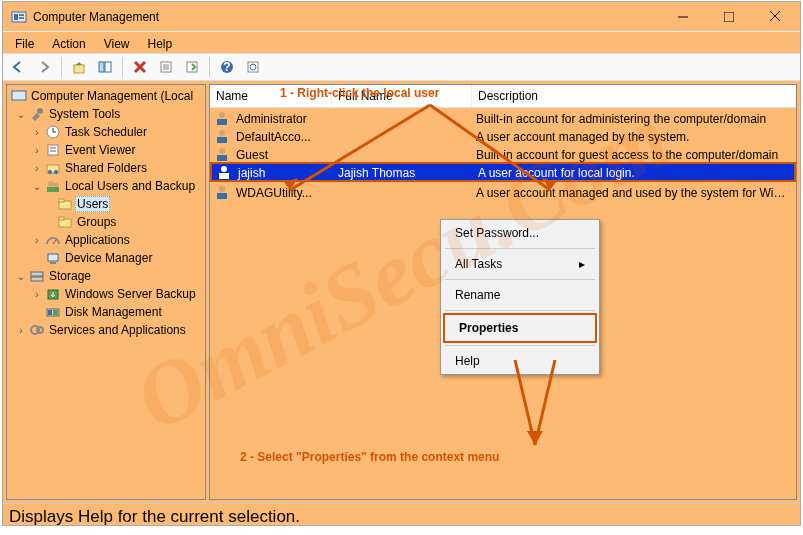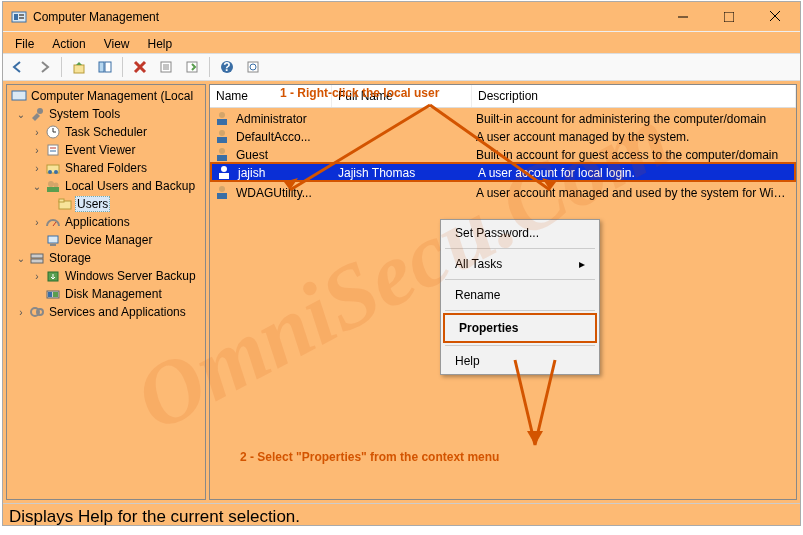--- a/index.html
+++ b/index.html
@@ -207,20 +207,29 @@
         </div>
       <div class="tree-row selected" style="padding-left:48px">
           <span class="ticon">
             <svg width="16" height="16">
               <rect x="2" y="5" width="12" height="8" fill="#f7e39a" stroke="#b89b3a"></rect>
               <rect x="2" y="3" width="5" height="3" fill="#f7e39a" stroke="#b89b3a"></rect>
             </svg>
           </span>
           <span class="tlabel">Users</span>
         </div>
+      <div class="tree-row" style="padding-left:48px">
+          <span class="ticon">
+            <svg width="16" height="16">
+              <rect x="2" y="5" width="12" height="8" fill="#f7e39a" stroke="#b89b3a"></rect>
+              <rect x="2" y="3" width="5" height="3" fill="#f7e39a" stroke="#b89b3a"></rect>
+            </svg>
+          </span>
+          <span class="tlabel">Groups</span>
+        </div>
       <div class="tree-row" style="padding-left:24px">
           <span class="tgl">›</span>
           <span class="ticon">
             <svg width="16" height="16">
               <path d="M2 12 A6 6 0 0 1 14 12" fill="none" stroke="#888" stroke-width="2"></path>
               <line x1="8" y1="12" x2="11" y2="8" stroke="#c0392b"></line>
             </svg>
           </span>
           <span class="tlabel">Applications</span>
         </div>

